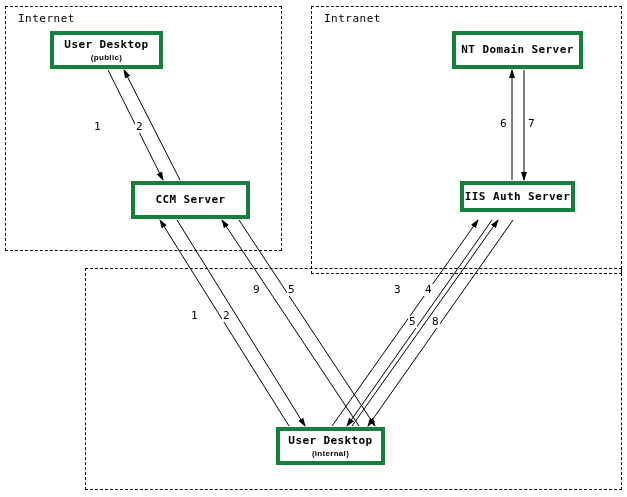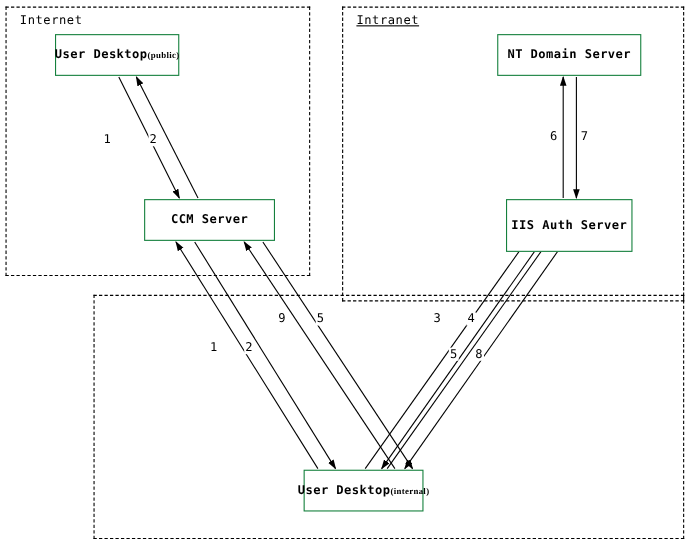--- a/index.html
+++ b/index.html
@@ -24,39 +24,40 @@
   .zone-label {
     position: absolute;
     font-family: "DejaVu Sans Mono", "Liberation Mono", monospace;
     font-size: 11px;
     color: #000000;
     white-space: nowrap;
     letter-spacing: 0.5px;
   }
   .node {
     position: absolute;
-    border: 1px solid #15803d;
+    border: 4px solid #15803d;
     box-sizing: border-box;
     background: #ffffff;
     display: flex;
+    flex-direction: column;
     align-items: center;
     justify-content: center;
     z-index: 5;
   }
   .node-title {
     font-family: "DejaVu Sans Mono", "Liberation Mono", monospace;
     font-size: 11px;
     font-weight: bold;
     color: #000000;
     white-space: nowrap;
     letter-spacing: 0.4px;
     line-height: 14px;
   }
   .node-sub {
-    font-family: Liberation Serif, serif;
+    font-family: Liberation Sans, sans-serif;
     font-size: 8px;
     font-weight: bold;
     color: #000000;
     white-space: nowrap;
     letter-spacing: 0.3px;
     line-height: 11px;
   }
   #edge-layer {
     position: absolute;
     left: 0;
@@ -79,21 +80,21 @@
 </style>
 </head>
 <body>
 
 <div id="diagram-root">
 
   <div class="zone" id="zone-internet" style="left: 5px; top: 6px; width: 277px; height: 245px;"></div>
   <div class="zone-label" id="zone-internet-label" style="left: 18px; top: 12px;">Internet</div>
 
   <div class="zone" id="zone-intranet" style="left: 311px; top: 6px; width: 311px; height: 268px;"></div>
-  <div class="zone-label" id="zone-intranet-label" style="left: 324px; top: 12px; text-decoration: underline;">Intranet</div>
+  <div class="zone-label" id="zone-intranet-label" style="left: 324px; top: 12px;">Intranet</div>
 
   <div class="zone" id="zone-internal-lan" style="left: 85px; top: 268px; width: 537px; height: 222px;"></div>
 
   <svg id="edge-layer" viewBox="0 0 627 497" xmlns="http://www.w3.org/2000/svg">
     <defs>
       <marker id="arrowhead" markerWidth="9" markerHeight="9" refX="8" refY="3" orient="auto" markerUnits="strokeWidth">
         <path d="M0,0 L9,3 L0,6 z" fill="#000000"></path>
       </marker>
     </defs>
     <g id="edge-lines">
@@ -120,21 +121,21 @@
   <div class="node" id="node-ccm-server" style="left: 131px; top: 181px; width: 119px; height: 38px;">
     <span class="node-title">CCM Server</span>
     <span class="node-sub"></span>
   </div>
 
   <div class="node" id="node-nt-domain-server" style="left: 452px; top: 31px; width: 131px; height: 38px;">
     <span class="node-title">NT Domain Server</span>
     <span class="node-sub"></span>
   </div>
 
-  <div class="node" id="node-iis-auth-server" style="left: 460px; top: 181px; width: 115px; height: 48px;">
+  <div class="node" id="node-iis-auth-server" style="left: 460px; top: 181px; width: 115px; height: 31px;">
     <span class="node-title">IIS Auth Server</span>
     <span class="node-sub"></span>
   </div>
 
   <div class="node" id="node-user-desktop-internal" style="left: 276px; top: 427px; width: 109px; height: 38px;">
     <span class="node-title">User Desktop</span>
     <span class="node-sub">(internal)</span>
   </div>
 
   <div id="edge-labels">

